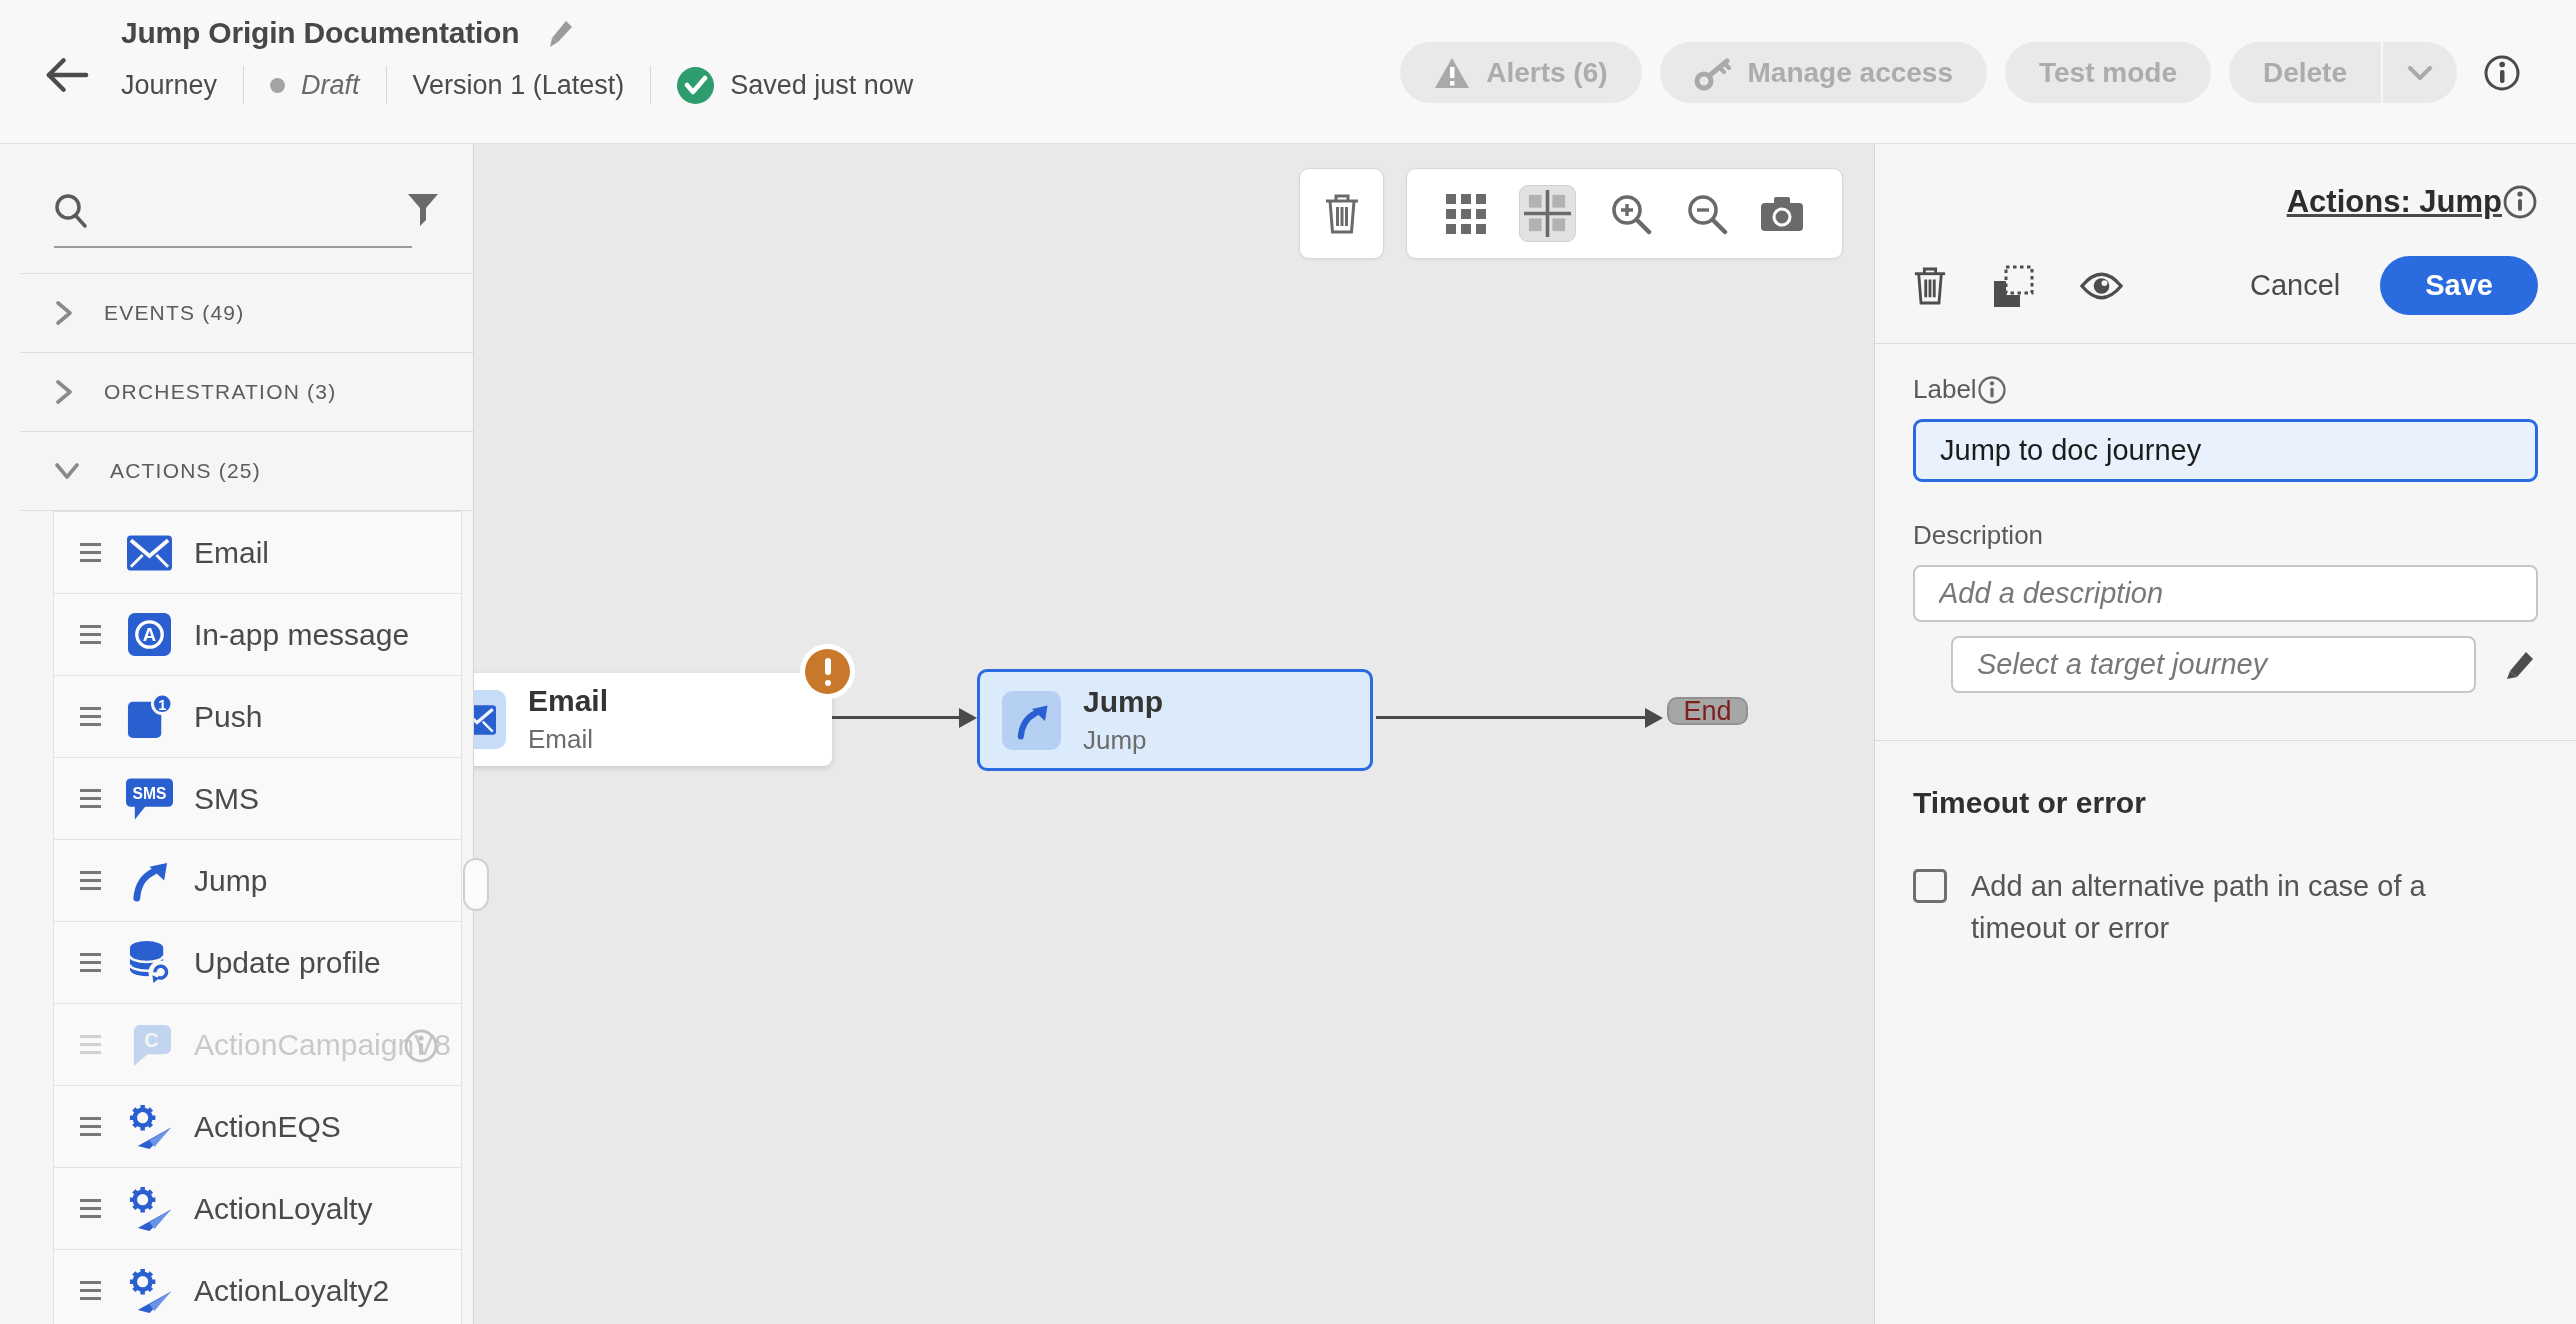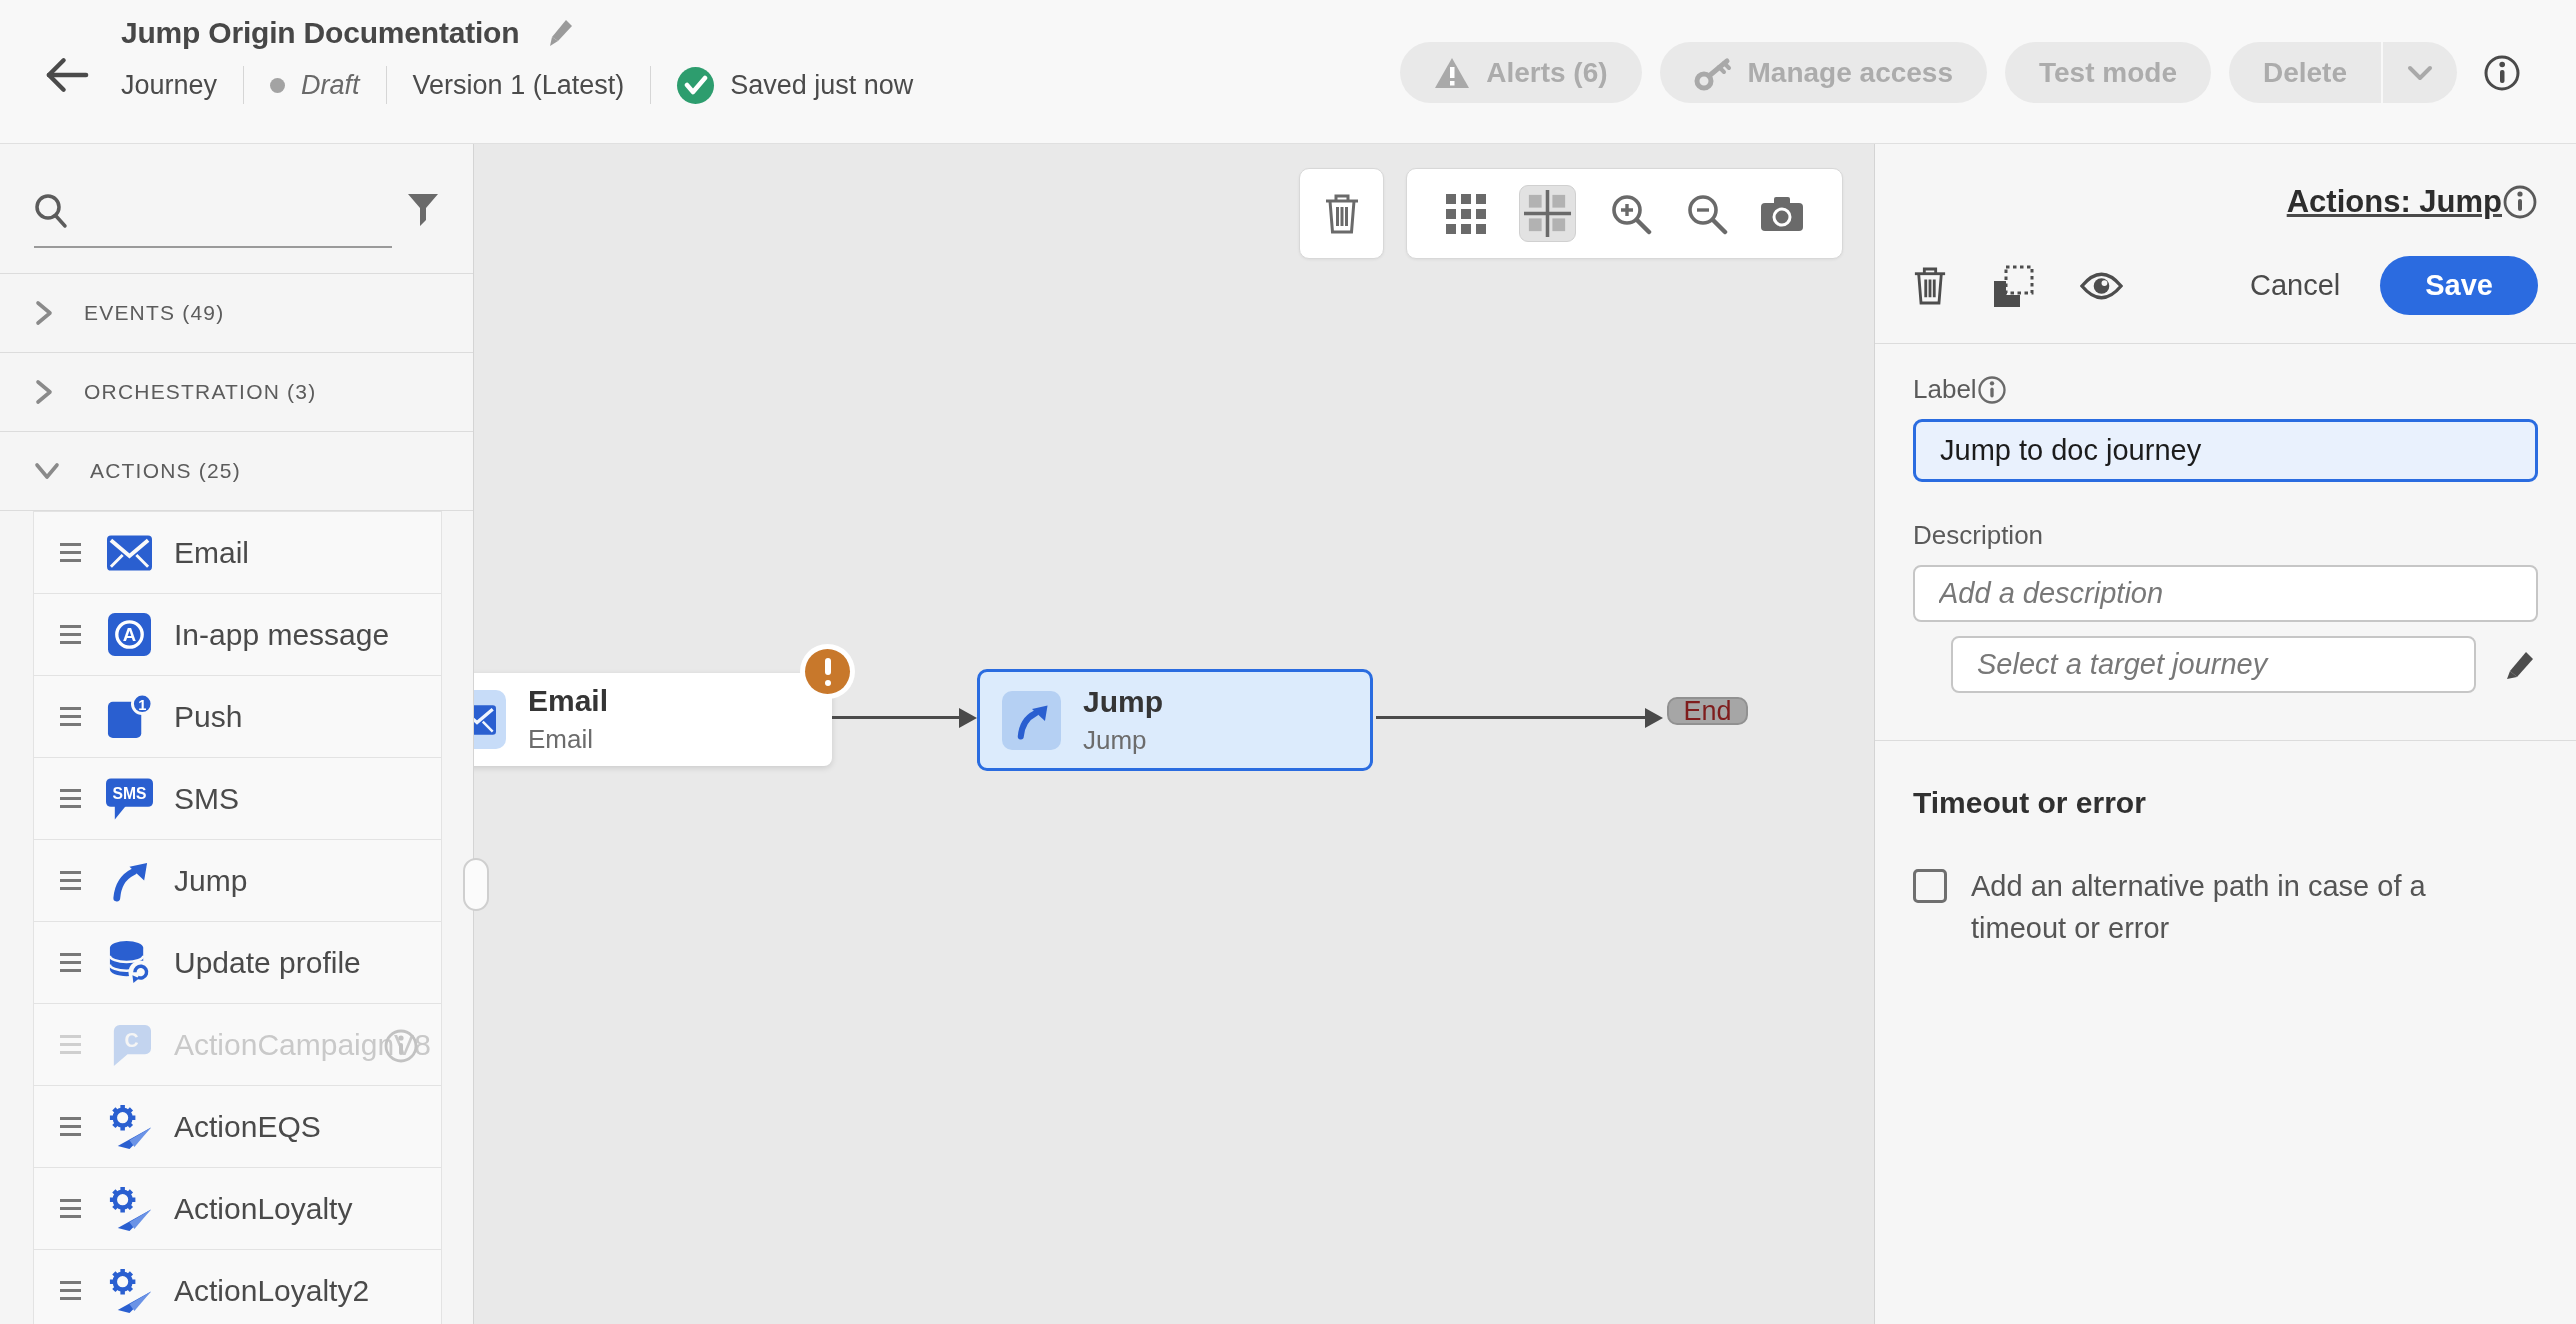--- a/index.html
+++ b/index.html
@@ -3,40 +3,40 @@
 <meta charset="utf-8">
 <style>
   * { margin:0; padding:0; box-sizing:border-box; }
   html,body { width:2576px; height:1325px; overflow:hidden; }
   body { font-family:"Liberation Sans","DejaVu Sans",sans-serif; background:#f6f6f6; color:#4a4a4a; }
 
   
   .header { position:relative; height:144px; background:#f8f8f8; border-bottom:1px solid #e0e0e0; z-index:10; }
   .back-btn { position:absolute; left:43px; top:55px; width:49px; height:40px; background:none; border:none; cursor:pointer; }
   .title-block { position:absolute; left:121px; top:16px; }
-  .title-row { display:flex; align-items:flex-start; gap:26px; }
+  .title-row { display:flex; align-items:center; gap:26px; }
   .doc-title { font-size:30px; font-weight:700; color:#474747; letter-spacing:-0.2px; }
   .meta-row { display:flex; align-items:center; margin-top:16px; font-size:27px; color:#4b4b4b; }
   .meta-sep { width:1px; height:38px; background:#d6d6d6; margin:0 26px; }
   .status-dot { width:15px; height:15px; border-radius:50%; background:#a3a3a3; margin-right:16px; }
   .draft { font-style:italic; color:#696969;text-align:right; }
   .saved-group { display:flex; align-items:center; gap:16px; }
   .check-circle { width:37px; height:37px; border-radius:50%; background:#2d9d6e; display:flex; align-items:center; justify-content:center; }
   .hdr-actions { position:absolute; right:55px; top:42px; display:flex; align-items:center; gap:18px; }
   .hbtn { height:61px; border:none; border-radius:31px; background:#e9e9e9; color:#acacac; font-size:28px; font-weight:700; padding:0 34px; display:flex; align-items:center; gap:16px; font-family:inherit; cursor:default; }
   .split { display:flex; gap:2px; }
   .split .left { border-radius:31px 0 0 31px; }
   .split .right { border-radius:0 31px 31px 0; padding:0 24px; }
   .icon-only-btn { background:none; border:none; padding:0 0 0 8px; cursor:pointer; }
 
   
   .body-row { position:relative; display:flex; height:1180px; }
 
   
-  .sidebar { width:474px; background:#f5f5f5; border-right:1px solid #d4d4d4; overflow:hidden; flex:none; }
+  .sidebar { width:474px; background:#f5f5f5; border-right:1px solid #d4d4d4; overflow:hidden; flex:none;padding-left:20px; }
   .search-area { position:relative; height:129px; }
   .search-box { position:absolute; left:34px; top:43px; width:358px; height:61px; border-bottom:2px solid #9a9a9a; display:flex; align-items:flex-start; gap:14px; }
   .search-box input { flex:1; border:none; background:transparent; outline:none; font-size:27px; height:47px; font-family:inherit; }
   .filter-btn { position:absolute; right:34px; top:49px; background:none; border:none; cursor:pointer; }
   .section-row { height:79px; border-top:1px solid #dcdcdc; display:flex; align-items:center; padding-left:34px; gap:30px; cursor:pointer; }
   .section-label { font-size:21px; letter-spacing:1.2px; color:#5c5c5c; }
   .items-wrap { border-top:1px solid #dcdcdc; }
   .pal-item { width:409px; margin-left:33px; margin-top:-1px; height:83px; background:#f9f9f9; border:1px solid #e3e3e3; display:flex; align-items:center; position:relative; cursor:grab; }
   .pal-item:first-child { margin-top:0; }
   .drag-handle { margin-left:26px; display:flex; flex-direction:column; gap:5px; }

